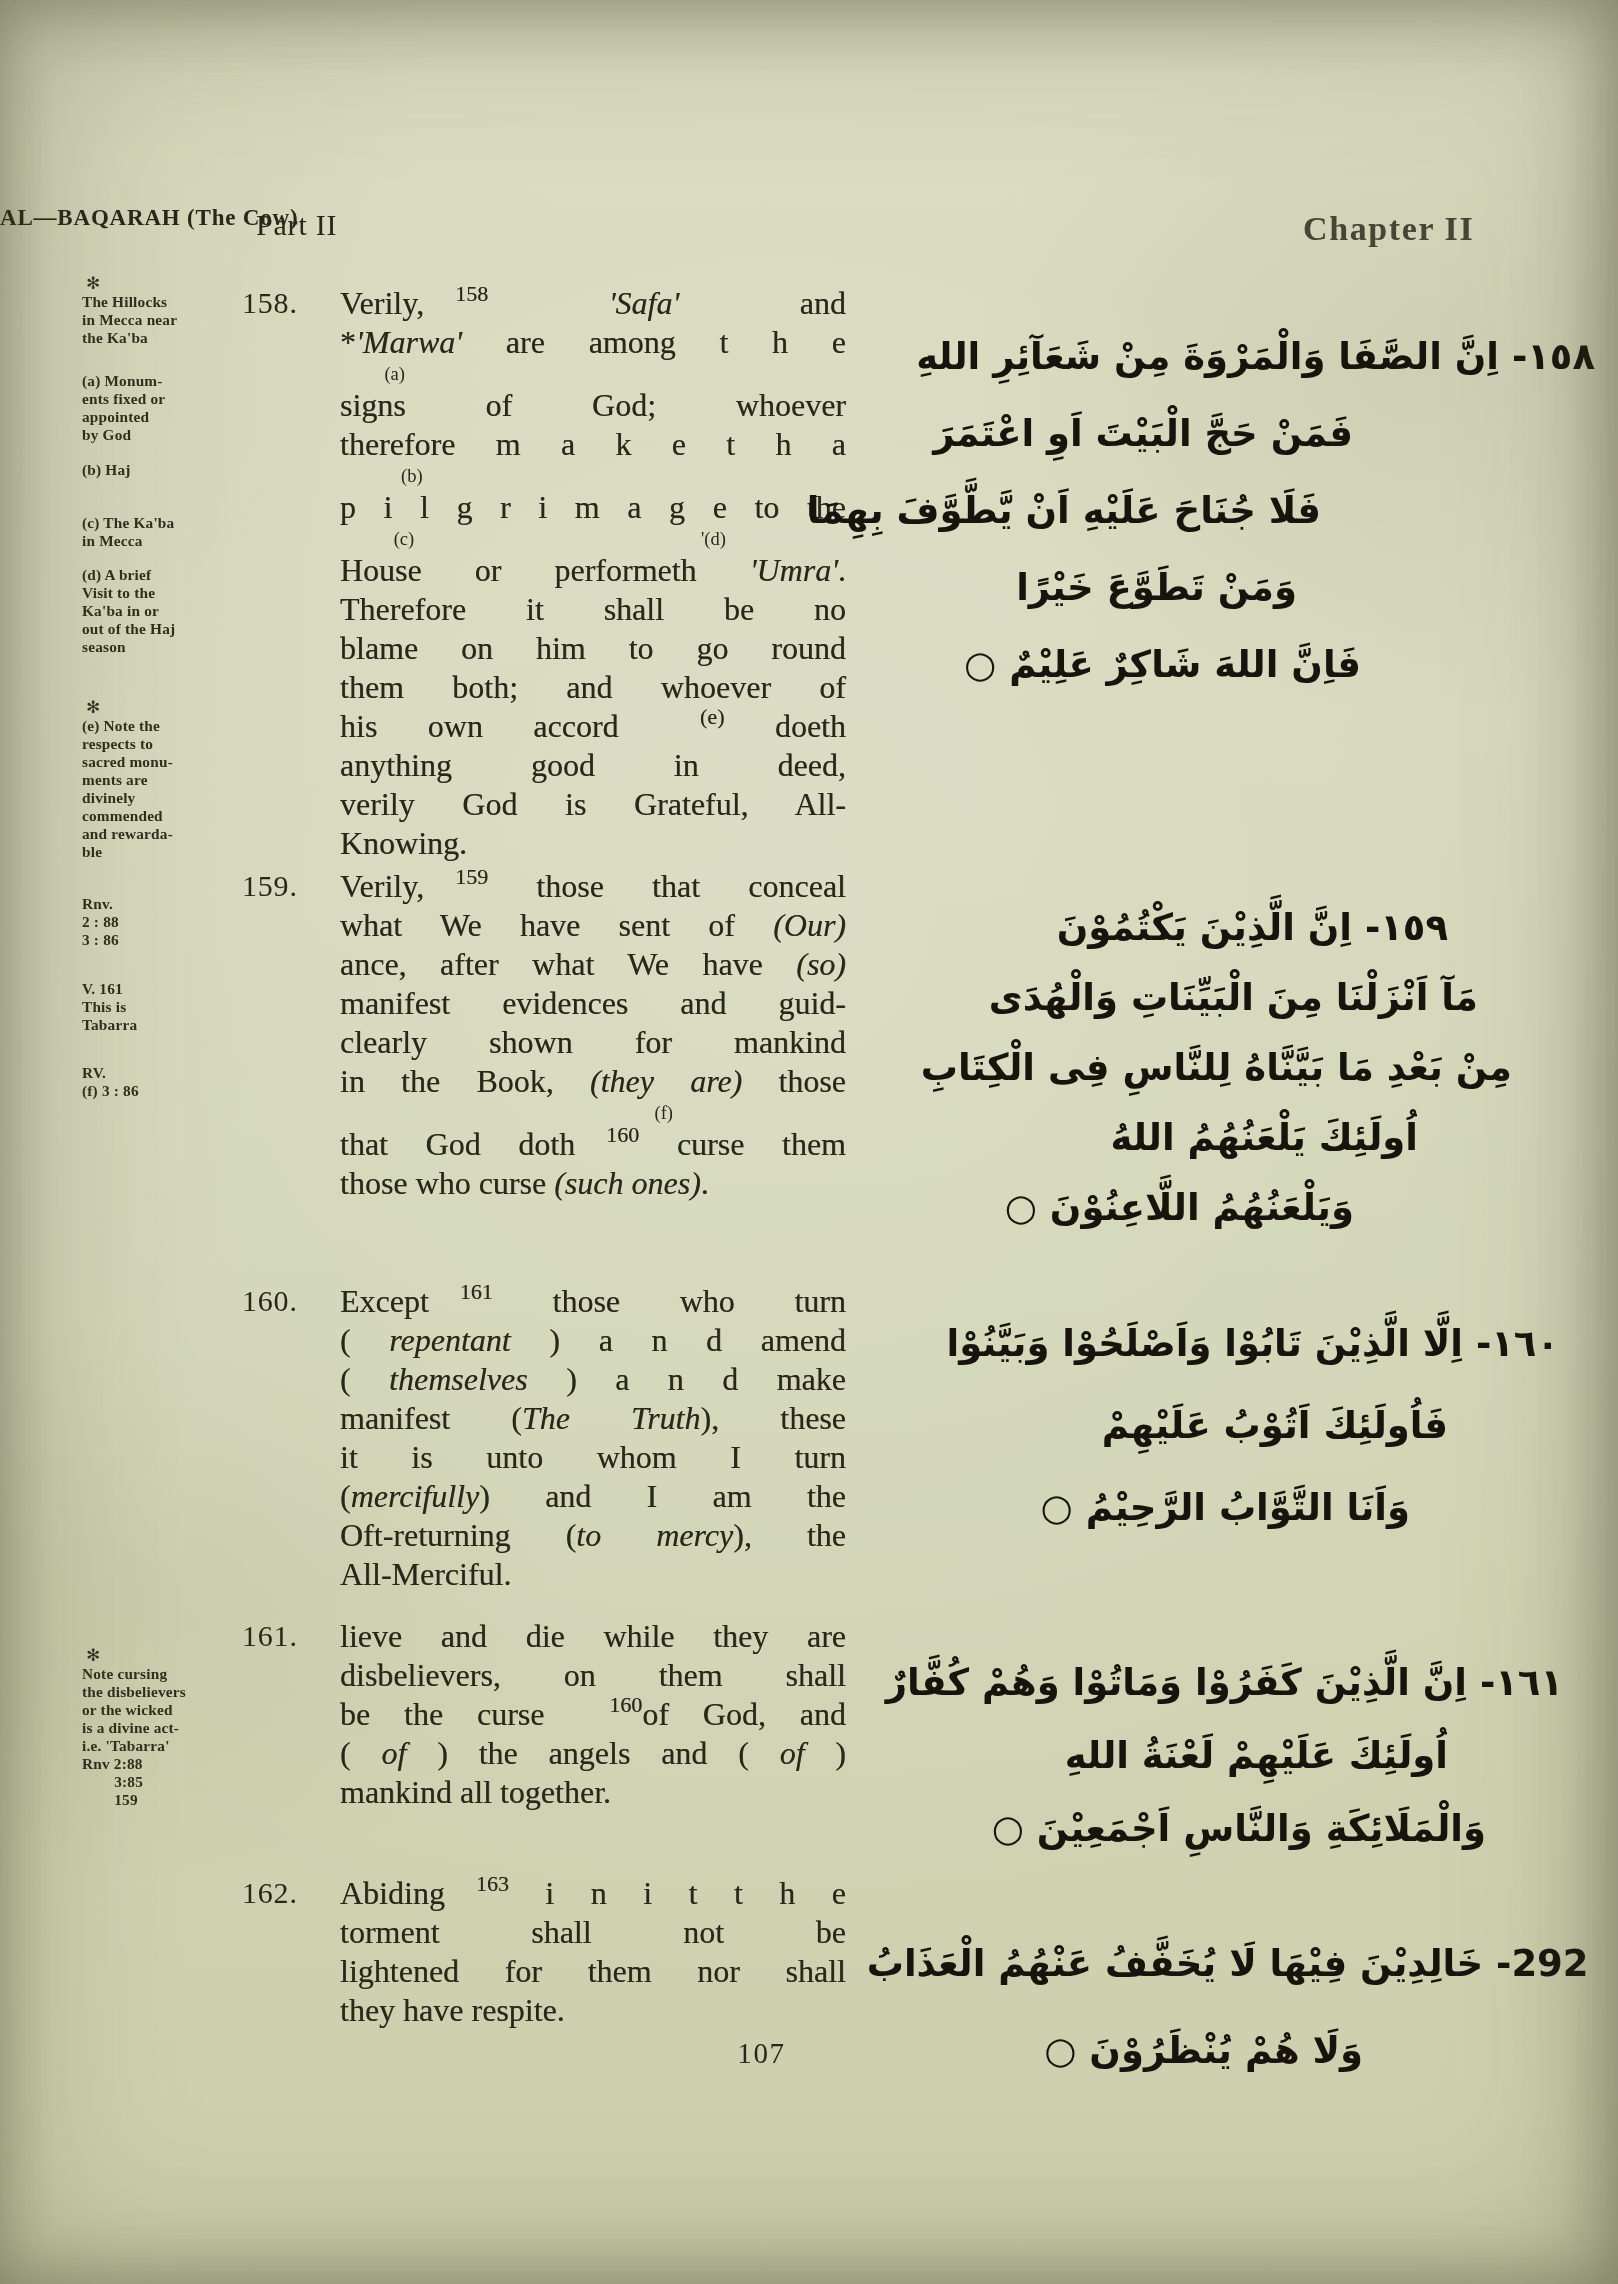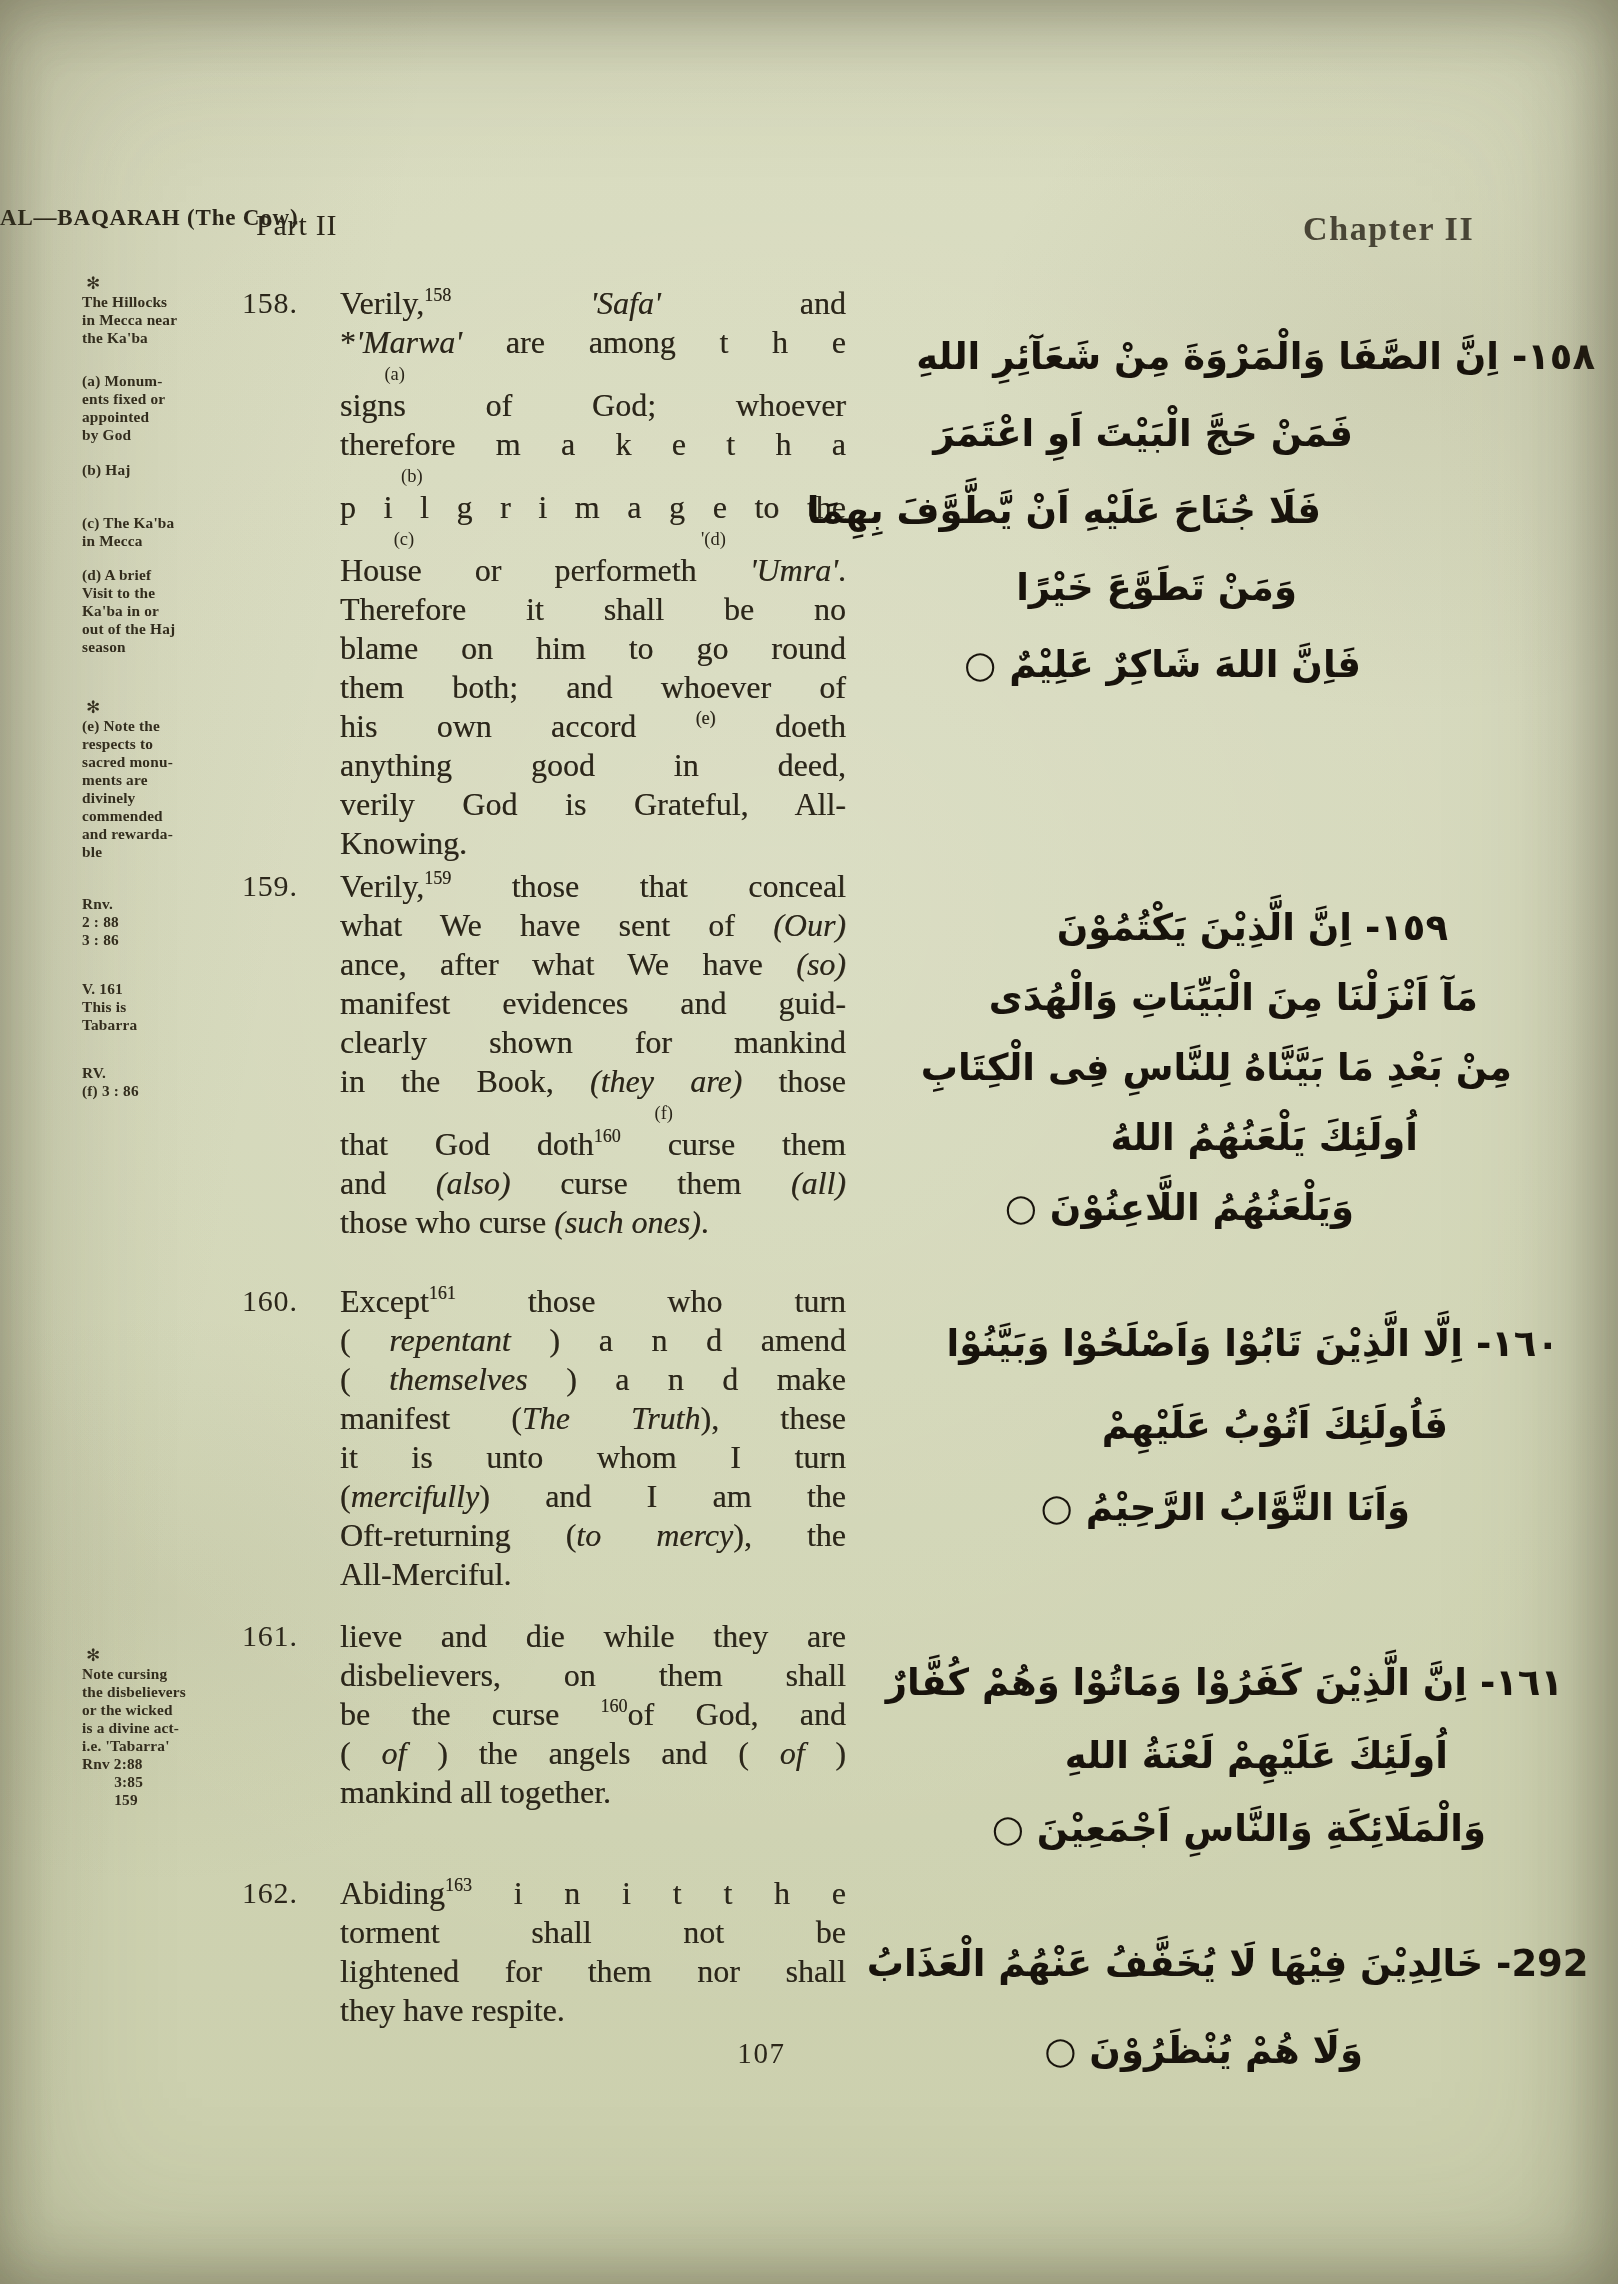--- a/index.html
+++ b/index.html
@@ -37,21 +37,21 @@
   .note-0{top:274px}.note-1{top:372px}.note-2{top:461px}.note-3{top:514px}.note-4{top:566px}
   .note-5{top:698px}.note-6{top:895px}.note-7{top:980px}.note-8{top:1064px}.note-9{top:1646px}
   
   .verse-en{position:absolute;left:242px;width:605px;}
   .en-158{top:284px}.en-159{top:867px}.en-160{top:1282px}.en-161{top:1617px}.en-162{top:1874px}
   .vnum{position:absolute;left:0;top:1.6px;font-size:30px;letter-spacing:0.8px;}
   .vtext{margin-left:98px;width:506px;font-size:32px;text-shadow:0.3px 0.2px 0 rgba(40,34,22,0.55);}
   .tline{line-height:39px;text-align:justify;text-align-last:justify;}
   .tline.last{text-align-last:left;}
   .it{font-style:italic;margin-top:8px;}
-  .sup{font-size:18px;vertical-align:super;line-height:0;position:relative;top:-1.6px;letter-spacing:0;}
+  .sup{font-size:22px;vertical-align:super;line-height:0;position:relative;top:-1.6px;letter-spacing:0;margin-left:31px;}
   .mline{font-size:18.5px;line-height:24px;height:24px;text-shadow:none;}
   .mline span{display:inline-block;}
   
   .verse-ar{position:absolute;left:851px;width:744px;text-align:right;direction:rtl;
     font-family:"DejaVu Sans",sans-serif;font-weight:bold;color:#18130c;font-size:37px;}
   .al{white-space:nowrap;}
   .ar-158{top:318px}.ar-158 .al{line-height:77px}
   .ar-159{top:893px}.ar-159 .al{line-height:70px}
   .ar-160{top:1303px}.ar-160 .al{line-height:82px}
   .ar-161{top:1646px}.ar-161 .al{line-height:73px}
@@ -184,21 +184,20 @@
         <div class="vnum">159.</div>
         <div class="vtext">
           <div class="tline"><span>Verily,</span><span class="sup">159</span><span> those that conceal</span></div>
           <div class="tline"><span>what We have sent of </span><span class="it ">(Our)</span></div>
           <div class="tline"><span>ance, after what We have </span><span class="it ">(so)</span></div>
           <div class="tline"><span>manifest evidences and guid-</span></div>
           <div class="tline"><span>clearly shown for mankind</span></div>
           <div class="tline"><span>in the Book, </span><span class="it ">(they are)</span><span> those</span></div>
           <div class="mline"><span style="margin-left: 17em;">(f)</span></div>
           <div class="tline"><span>that God doth</span><span class="sup">160</span><span> curse them</span></div>
-          <div class="tline"><span>and </span><span class="it ">(also)</span><span> curse them </span><span class="it ">(all)</span></div>
           <div class="tline last"><span>those who curse </span><span class="it ">(such ones)</span><span>.</span></div>
         </div>
       </div>
       <div class="verse-ar ar-159" dir="rtl">
         <div class="al">١٥٩- اِنَّ الَّذِيْنَ يَكْتُمُوْنَ</div>
         <div class="al">مَآ اَنْزَلْنَا مِنَ الْبَيِّنَاتِ وَالْهُدَى</div>
         <div class="al">مِنْ بَعْدِ مَا بَيَّنَّاهُ لِلنَّاسِ فِى الْكِتَابِ</div>
         <div class="al">اُولَئِكَ يَلْعَنُهُمُ اللهُ</div>
         <div class="al">وَيَلْعَنُهُمُ اللَّاعِنُوْنَ ○</div>
       </div>

